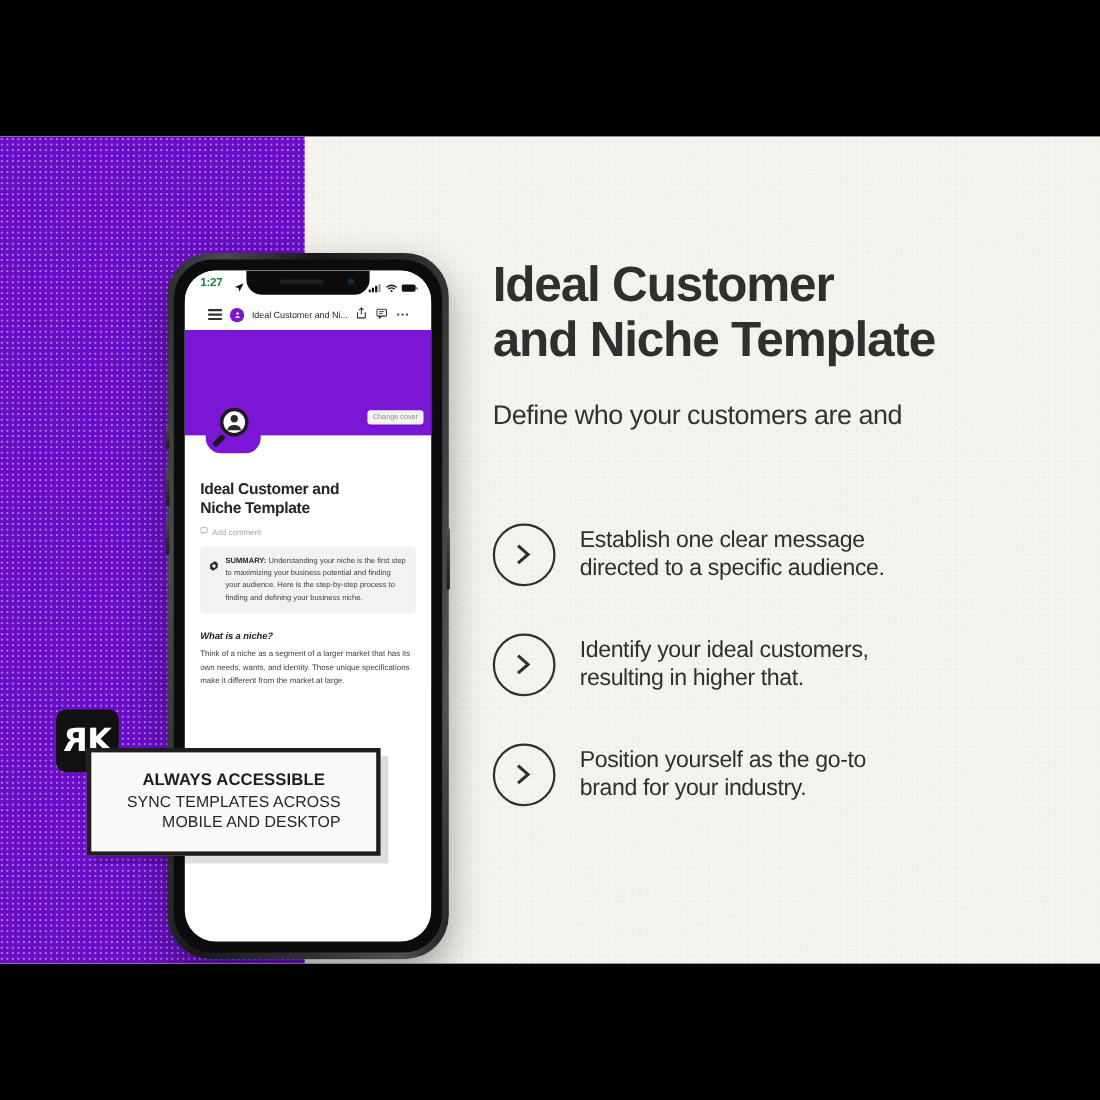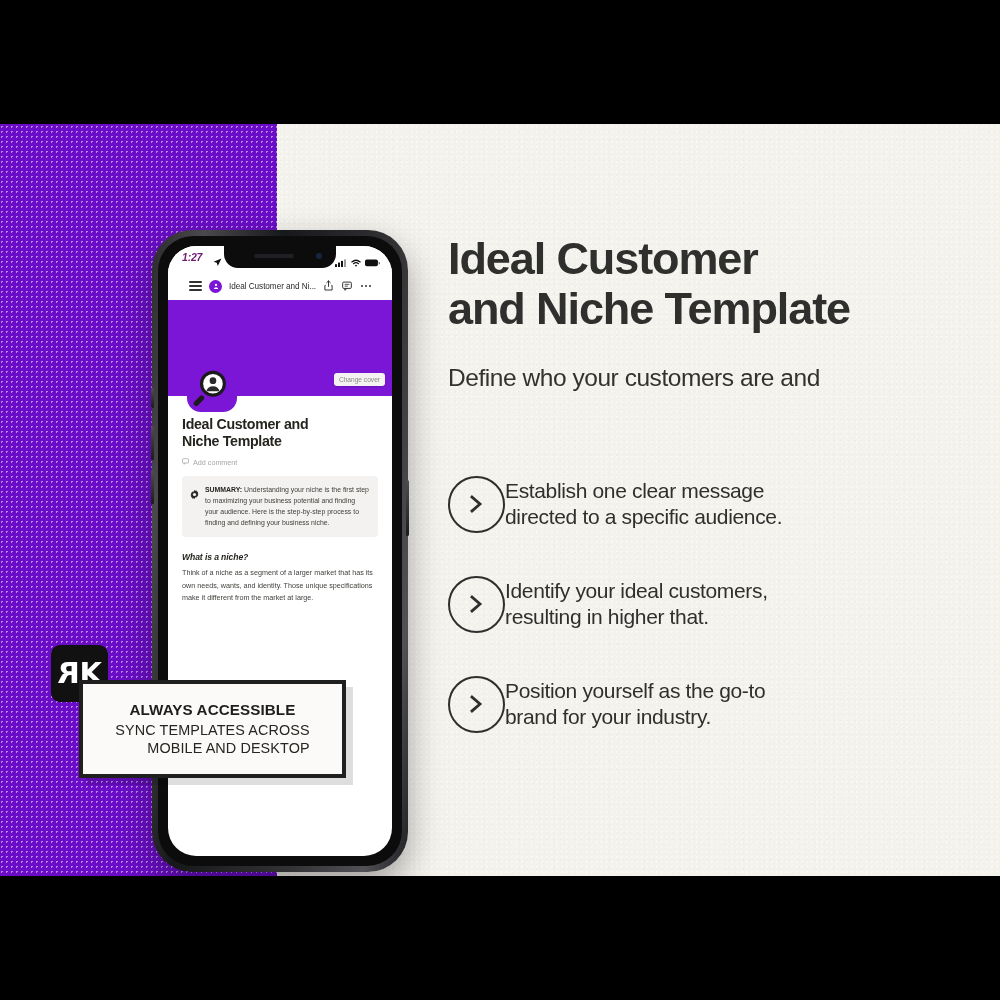--- a/index.html
+++ b/index.html
@@ -35,21 +35,21 @@
   .headline {
     position: absolute; top: 110px; left: 0; width: 500px;
     font-size: 45px; line-height: 1.12; font-weight: 800;
     letter-spacing: -1.1px; color: #2f2f2d;
   }
   .subhead {
     position: absolute; top: 240px; left: 0; width: 470px;
     font-size: 24.5px; line-height: 1.18; color: #33322f; letter-spacing: -.45px;
   }
   .bullets { position: absolute; top: 330px; left: 0; width: 500px; }
-  .bullet { position: relative; display: flex; align-items: center; height: 100px; }
+  .bullet { position: relative; display: flex; align-items: center; gap: 22px; height: 100px; }
   .bullet-circle {
     flex: 0 0 auto; width: 57px; height: 57px; border-radius: 50%;
     border: 2.6px solid #2f2f2d; display: flex; align-items: center; justify-content: center;
   }
   .bullet-circle svg { display: block; }
   .bullet-text { font-size: 21px; line-height: 1.26; color: #2f2f2d; letter-spacing: -.35px; }
 
   
   .phone {
     position: absolute; left: 152px; top: 106px; width: 256px; height: 642px; z-index: 6;
@@ -72,21 +72,21 @@
     background: linear-gradient(180deg,#4e4e52,#1b1b1d);
   }
   .btn-power { right: -1px; top: 250px; height: 56px; }
   .btn-vol1  { left: -1px; top: 196px; height: 34px; }
   .btn-vol2  { left: -1px; top: 240px; height: 34px; }
   .btn-sil   { left: -1px; top: 158px; height: 20px; }
 
   
   .statusbar {
     position: relative; height: 26px; background: #fff;
-    display: flex; align-items: center; color: #701a75; font-style: italic;
+    display: flex; align-items: center; color: #15803d;
   }
   .sb-time { position: absolute; left: 14px; top: 5px; font-size: 10.5px; font-weight: 600; letter-spacing: -.2px; }
   .sb-loc  { position: absolute; left: 45px; top: 7px; }
   .sb-right { position: absolute; right: 12px; top: 7px; display: flex; align-items: center; gap: 4px; }
   .notch {
     position: absolute; left: 50%; transform: translateX(-50%); top: 0;
     width: 112px; height: 22px; background: #0c0c0d;
     border-bottom-left-radius: 14px; border-bottom-right-radius: 14px; z-index: 3;
   }
   .notch-speaker {
@@ -123,21 +123,21 @@
     box-shadow: 0 1px 2px rgba(0,0,0,.15);
   }
   .page-icon {
     position: absolute; left: 19px; bottom: -16px; width: 50px; height: 50px;
     background: #7b16d6; border-radius: 14px;
     display: flex; align-items: center; justify-content: center; z-index: 4;
   }
   .page-icon svg { display: block; }
 
   
-  .page-body { position: relative; padding: 20px 14px 0 14px; background: #fff; }
+  .page-body { position: relative; padding: 41px 14px 0 14px; background: #fff; }
   .page-title {
     font-size: 14.2px; line-height: 1.22; font-weight: 700; color: #26241f;
     letter-spacing: -.3px;
   }
   .add-comment {
     margin-top: 7px; display: flex; align-items: center; gap: 4px;
     font-size: 7.2px; color: #a8a6a2;
   }
   .callout {
     margin-top: 9px; background: #f3f2f0; border-radius: 4px;

